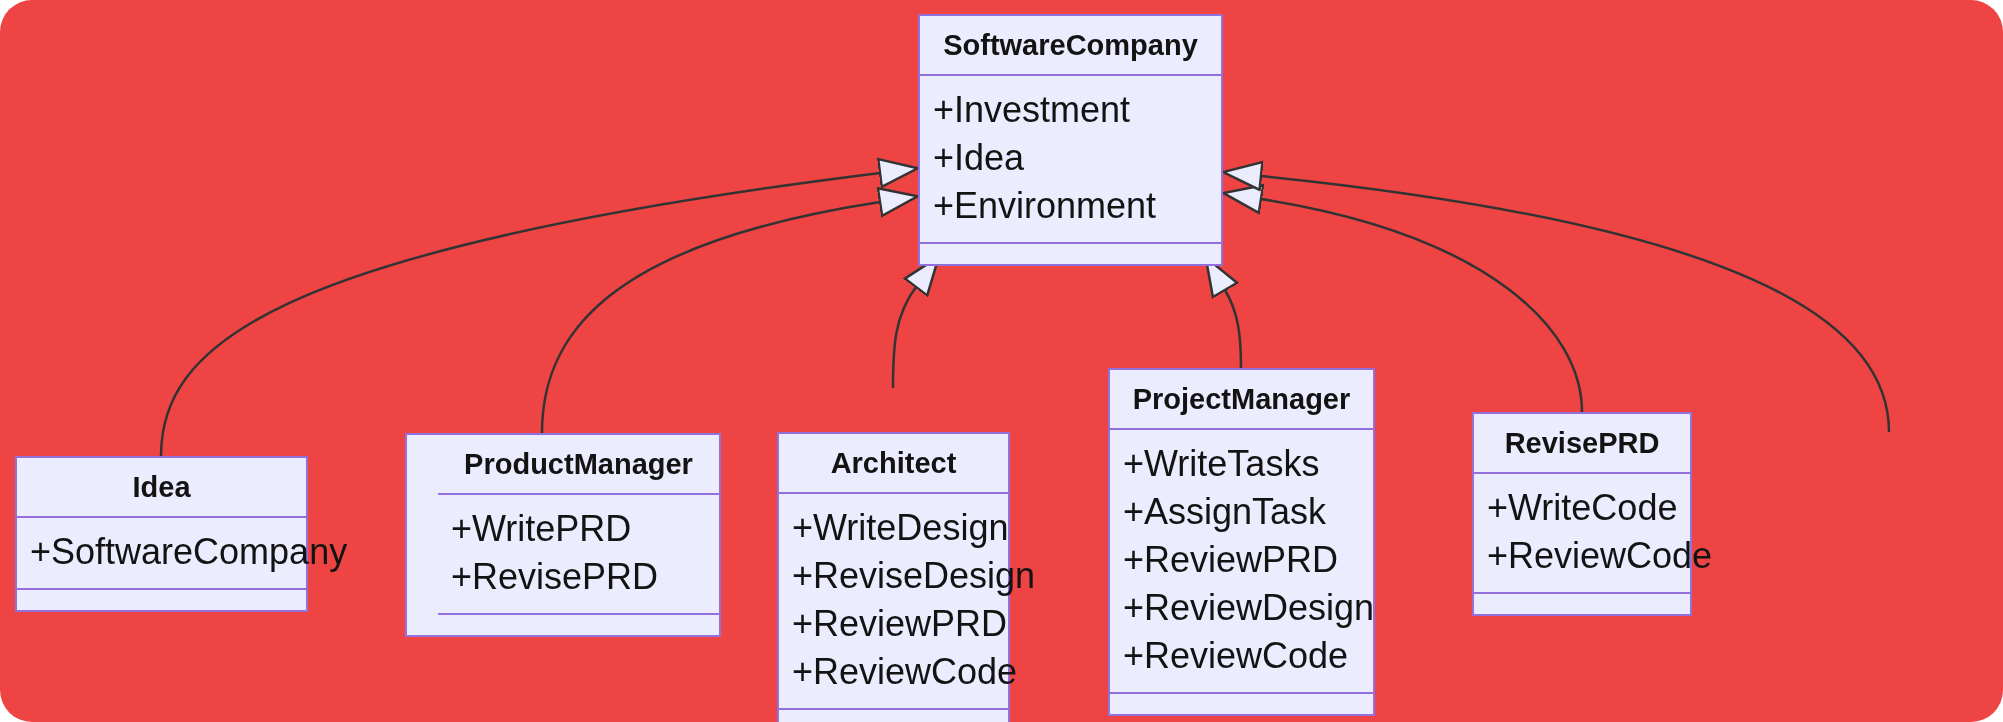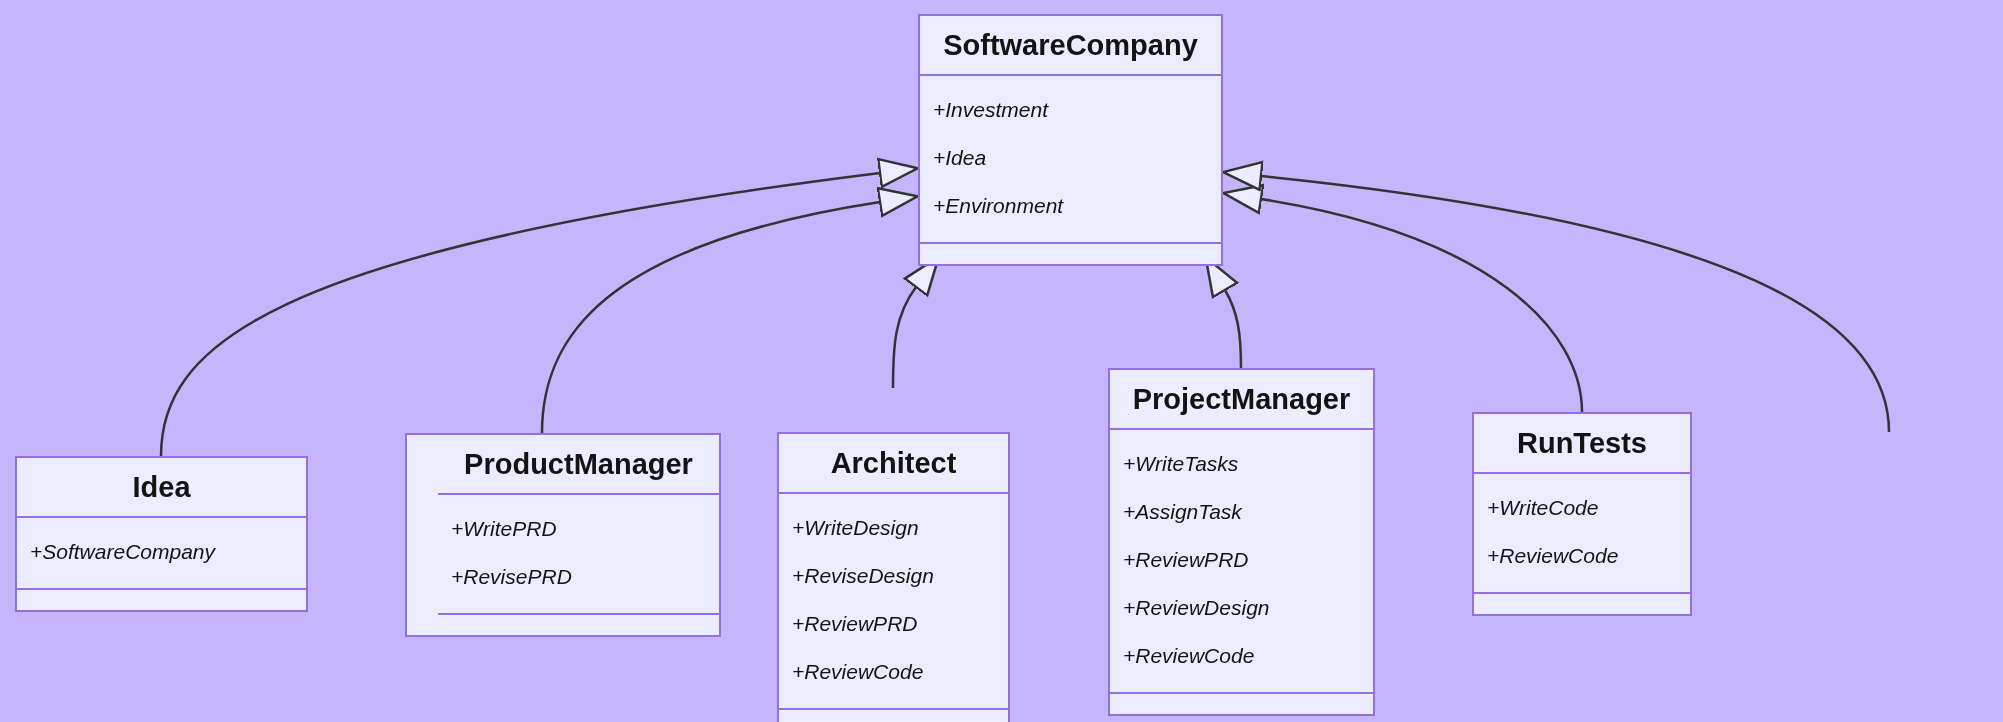--- a/index.html
+++ b/index.html
@@ -4,22 +4,23 @@
 <style>
   html, body { margin: 0; padding: 0; }
   body {
     background: #ffffff;
     font-family: "Liberation Sans", sans-serif;
   }
   .canvas {
     position: relative;
     width: 2003px;
     height: 722px;
-    background: #c4b5fd;
+    background: #ef4444;
     overflow: hidden;
+    border-radius: 32px;
   }
   .edges-layer {
     position: absolute;
     left: 0; top: 0;
     width: 2003px; height: 722px;
   }
   .edge {
     fill: none;
     stroke: #333333;
     stroke-width: 2.5;
@@ -37,25 +38,24 @@
     text-align: center;
     font-weight: bold;
     font-size: 29px;
     border-bottom: 2px solid #9370DB;
     white-space: nowrap;
   }
   .uml-attrs {
     padding: 10px 0 12px 0;
   }
   .uml-attr {
-    font-size: 21px;
+    font-size: 36px;
     line-height: 48px;
     padding-left: 13px;
     white-space: nowrap;
-    font-style: italic;
   }
   .uml-methods {
     height: 20px;
     border-top: 2px solid #9370DB;
   }
 </style>
 </head>
 <body>
 
 <div class="canvas">
@@ -118,21 +118,21 @@
       <div class="uml-attr">+WriteTasks</div>
       <div class="uml-attr">+AssignTask</div>
       <div class="uml-attr">+ReviewPRD</div>
       <div class="uml-attr">+ReviewDesign</div>
       <div class="uml-attr">+ReviewCode</div>
     </div>
     <div class="uml-methods"></div>
   </div>
 
   <div class="uml-class" style="left:1472px; top:412px; width:220px;">
-    <div class="uml-title">RunTests</div>
+    <div class="uml-title">RevisePRD</div>
     <div class="uml-attrs">
       <div class="uml-attr">+WriteCode</div>
       <div class="uml-attr">+ReviewCode</div>
     </div>
     <div class="uml-methods"></div>
   </div>
 
 
 </div>
 

